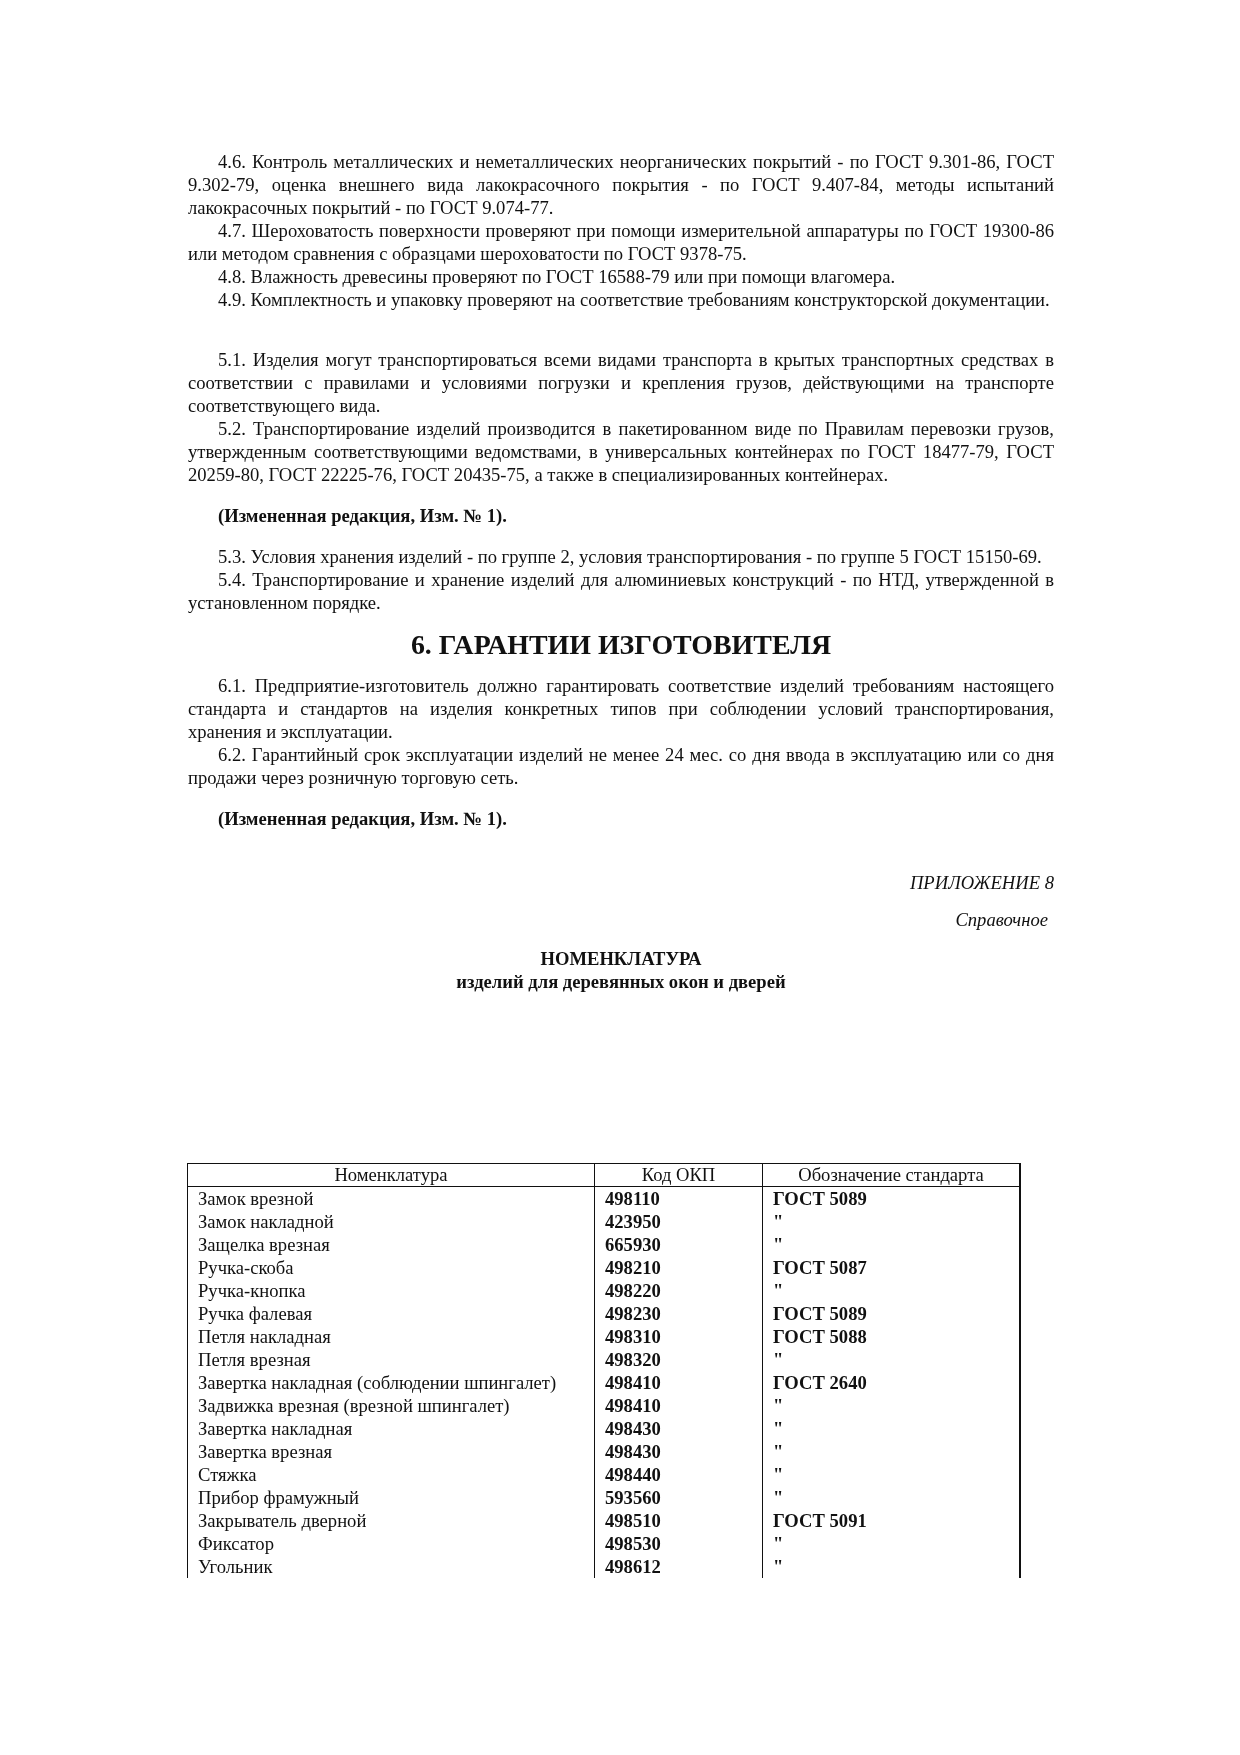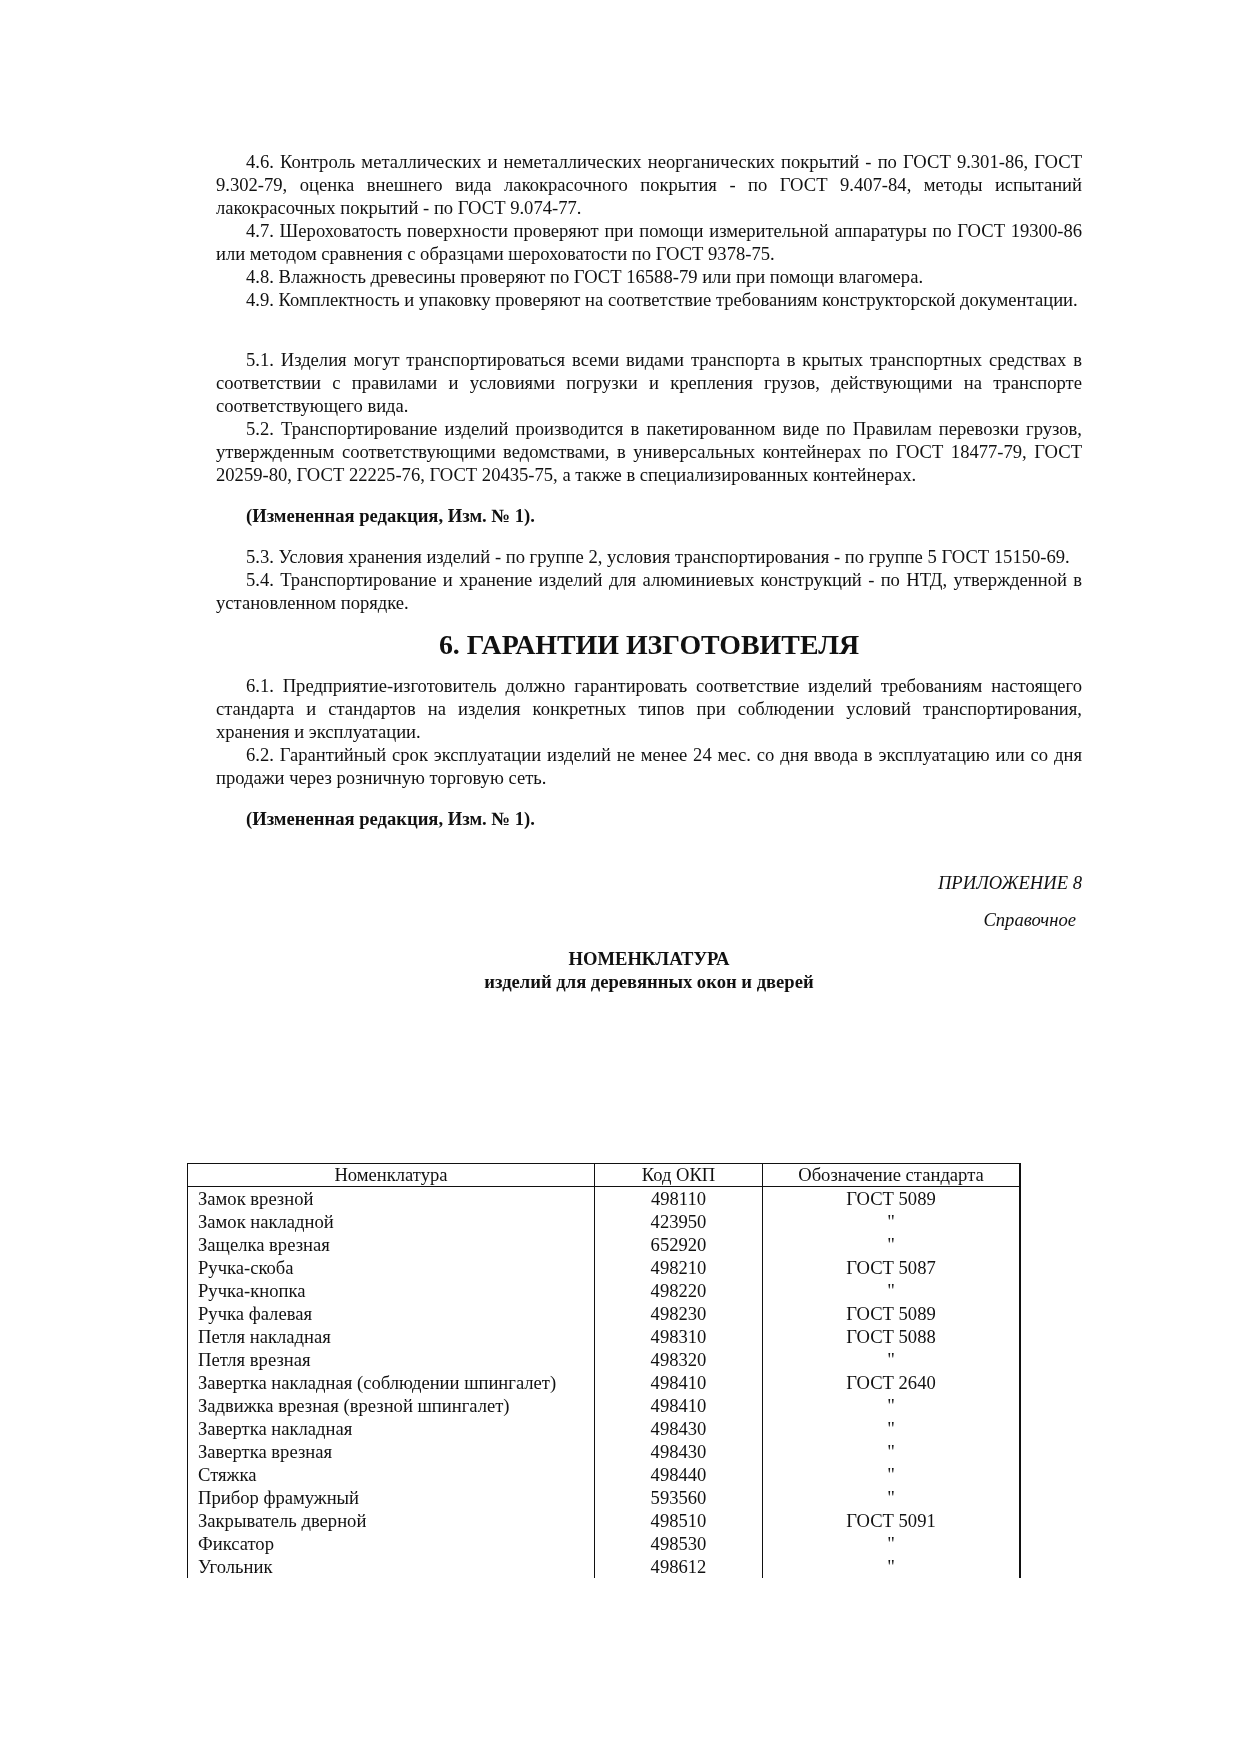--- a/index.html
+++ b/index.html
@@ -3,21 +3,21 @@
 <meta charset="utf-8">
 <style>
   html, body { margin: 0; padding: 0; background: #ffffff; }
   body {
     width: 1240px; height: 1755px; position: relative; overflow: hidden;
     font-family: "Liberation Serif", "DejaVu Serif", serif;
     color: #111;
   }
   .page {
     position: absolute; left: 188px; top: 150px; width: 866px;
-    font-size: 18.6px; line-height: 23px; margin-left: 28px;
+    font-size: 18.6px; line-height: 23px;
   }
   .para { text-align: justify; text-indent: 30px; margin: 0; }
   .heading {
     text-align: center; font-weight: bold; margin: 0;
   }
   .note { font-weight: bold; margin: 0; padding-left: 30px; }
   .appendix { text-align: right; font-style: italic; margin: 0; }
   .appendix.sub { padding-right: 6px; }
   .title-block { text-align: center; font-weight: bold; margin: 0; }
   table.nom {
@@ -26,21 +26,21 @@
     font-family: "Liberation Serif", "DejaVu Serif", serif;
     line-height: 22px;
   }
   table.nom th {
     font-weight: normal; border: 1.5px solid #111; padding: 0 4px; height: 22px;
   }
   table.nom td {
     border-left: 1.5px solid #111; border-right: 1.5px solid #111;
     padding: 0 10px; height: 23px; line-height: 23px;
   }
-  table.nom td.c { text-align: center; }
+  table.nom td.c { text-align: left; font-weight: bold; }
   .col1 { width: 398px; }
   .col2 { width: 159px; }
   .col3 { width: 248px; }
   table.nom tr.last td { height: 22px; }
   table.nom td.r3 { border-right-width: 2.2px; }
   table.nom th.r3 { border-right-width: 2.2px; }
 </style>
 </head>
 <body>
 
@@ -93,21 +93,21 @@
         <td class="c">498110</td>
         <td class="c r3">ГОСТ 5089</td>
       </tr>
       <tr>
         <td>Замок накладной</td>
         <td class="c">423950</td>
         <td class="c r3">"</td>
       </tr>
       <tr>
         <td>Защелка врезная</td>
-        <td class="c">652920</td>
+        <td class="c">665930</td>
         <td class="c r3">"</td>
       </tr>
       <tr>
         <td>Ручка-скоба</td>
         <td class="c">498210</td>
         <td class="c r3">ГОСТ 5087</td>
       </tr>
       <tr>
         <td>Ручка-кнопка</td>
         <td class="c">498220</td>

